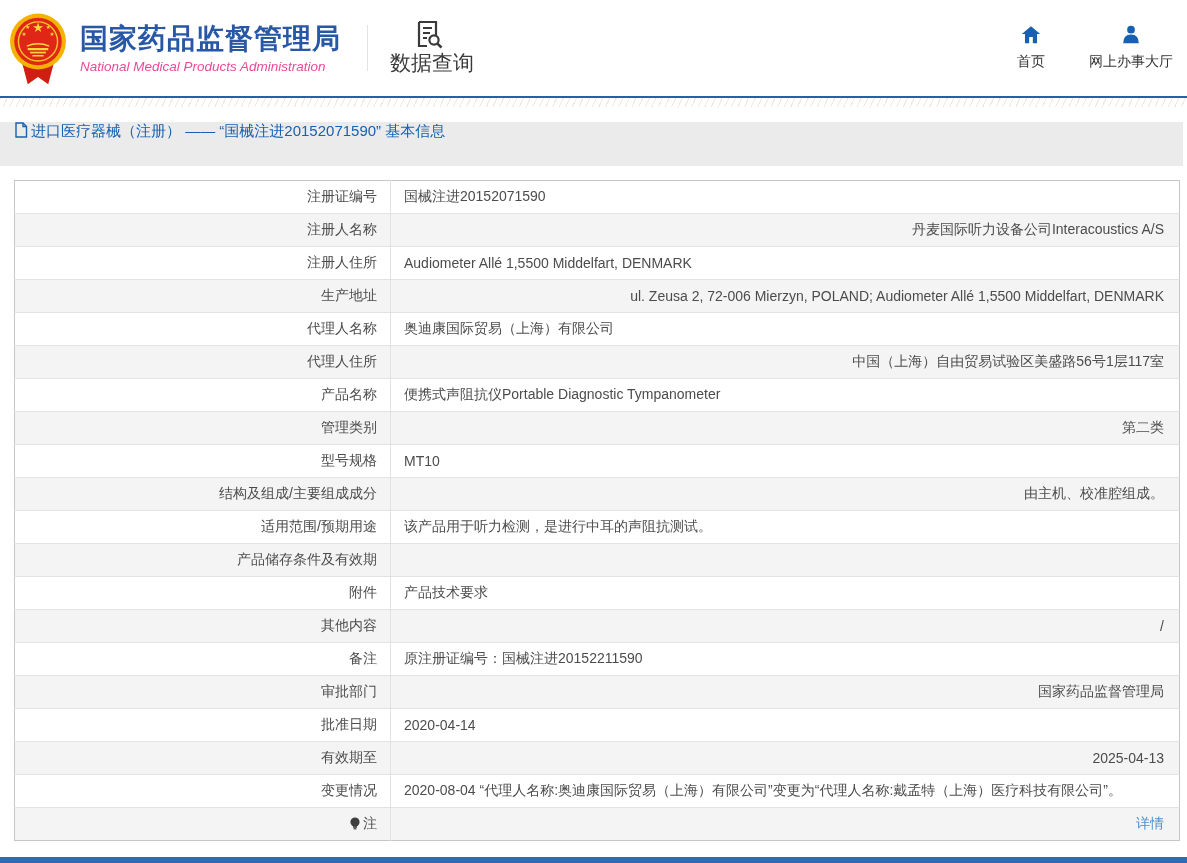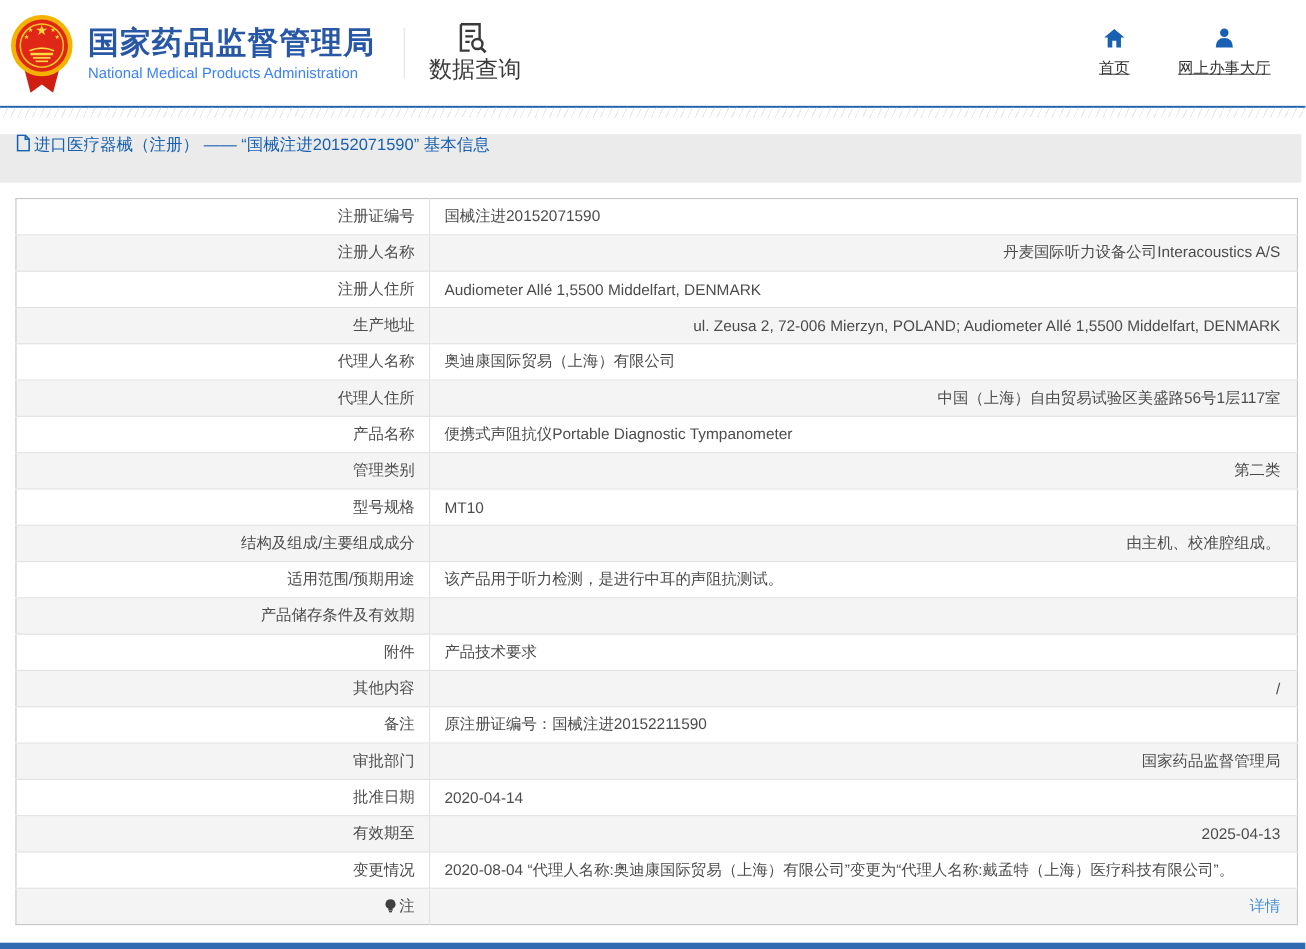--- a/index.html
+++ b/index.html
@@ -5,26 +5,26 @@
   * { margin:0; padding:0; box-sizing:border-box; }
   html,body { background:#fff; }
   body { font-family:"Liberation Sans","DejaVu Sans",sans-serif; color:#4c4c4c; }
   .page { position:relative; width:1187px; height:863px; background:#fff; overflow:hidden; }
 
   
   .header { position:relative; height:96px; background:#fff; display:flex; align-items:center; }
   .emblem { width:60px; height:82px; margin-left:8px; flex:0 0 auto; }
   .org-block { margin-left:12px; }
   .org-zh { font-size:28px; font-weight:bold; color:#2757a5; letter-spacing:1px; line-height:1.2; }
-  .org-en { font-size:13.5px; color:#3b82f6; margin-top:3px; }
+  .org-en { font-size:13.5px; color:#ec4899; margin-top:3px;font-style:italic; }
   .header-divider { width:1px; height:46px; background:#e3e3e3; margin:0 0 0 26px; }
   .data-query { display:flex; align-items:center; margin-left:16px;flex-direction:column; }
   .dq-icon { width:30px; height:30px; }
   .dq-label { font-size:21px; color:#3a3a3a; margin-left:6px; }
-  .header-nav { position:absolute; right:32px; top:24px; display:flex; gap:44px;text-decoration:underline; }
+  .header-nav { position:absolute; right:14px; top:24px; display:flex; gap:44px; }
   .nav-item { display:flex; flex-direction:column; align-items:center; cursor:pointer; }
   .nav-icon { width:22px; height:22px; }
   .nav-label { font-size:14px; color:#333; margin-top:7px; white-space:nowrap; }
 
   .header-rule { height:2px; background:#1e63b0; }
   .hatch-strip { height:9px;
     background:repeating-linear-gradient(115deg,#e9e9e9 0 1px,transparent 1px 6px); }
 
   
   .breadcrumb-gap { height:15px; }

